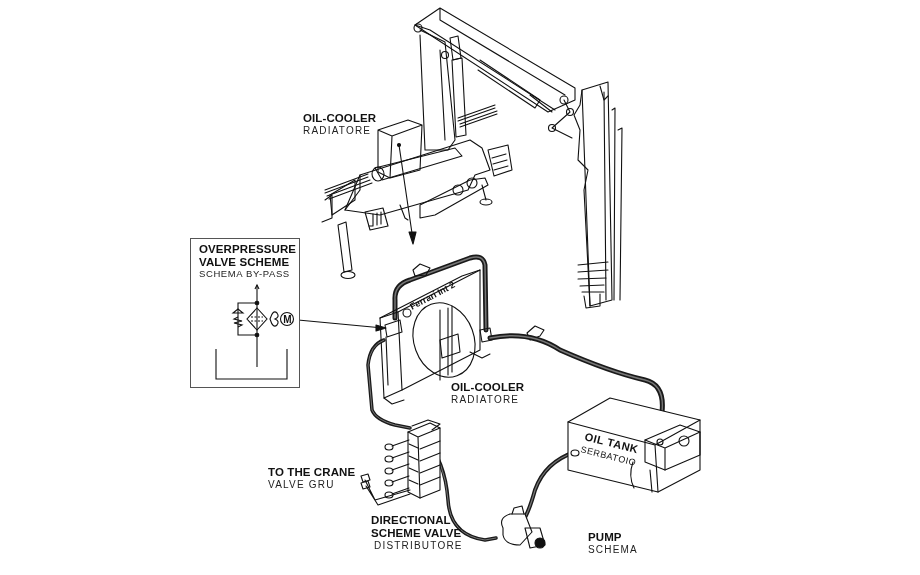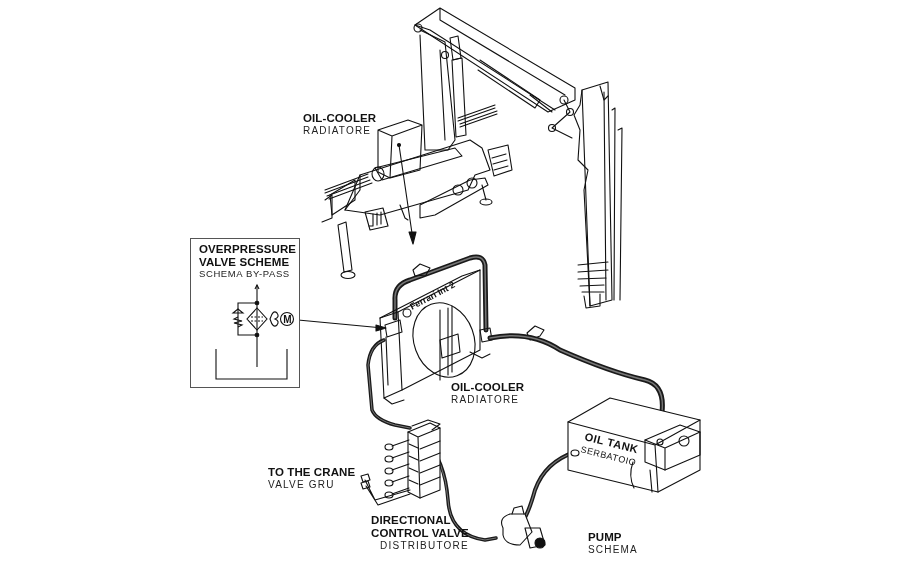--- a/index.html
+++ b/index.html
@@ -217,20 +217,20 @@
   <span class="i">RADIATORE</span>
 </div>
 
 <div class="lbl ctr" style="left:268px;top:466px;width:92px;">
   <span class="b">TO THE CRANE</span>
   <span class="i">VALVE GRU</span>
 </div>
 
 <div class="lbl" style="left:371px;top:514px;">
   <span class="b">DIRECTIONAL</span>
-  <span class="b">CONTROL VALVE</span>
+  <span class="b">SCHEME VALVE</span>
   <span class="i" style="padding-left:3px;text-align:right;">DISTRIBUTORE</span>
 </div>
 
 <div class="lbl" style="left:588px;top:531px;">
   <span class="b">PUMP</span>
   <span class="i">SCHEMA</span>
 </div>
 
 </body></html>

